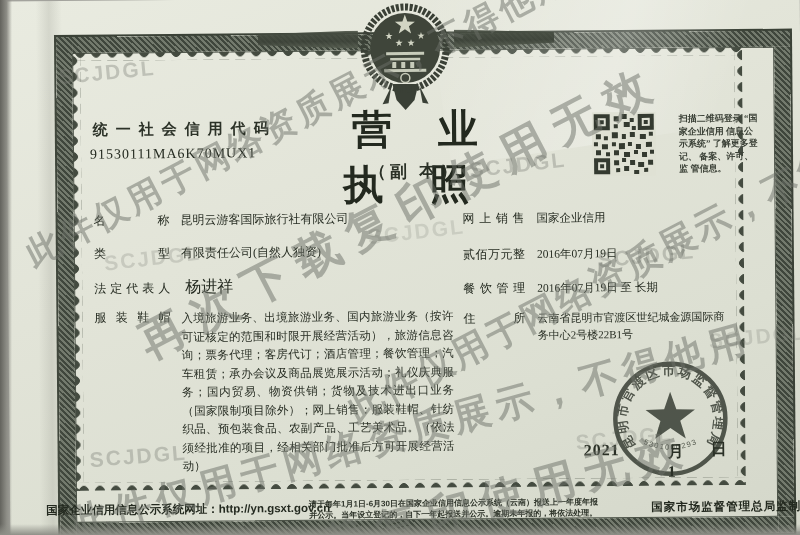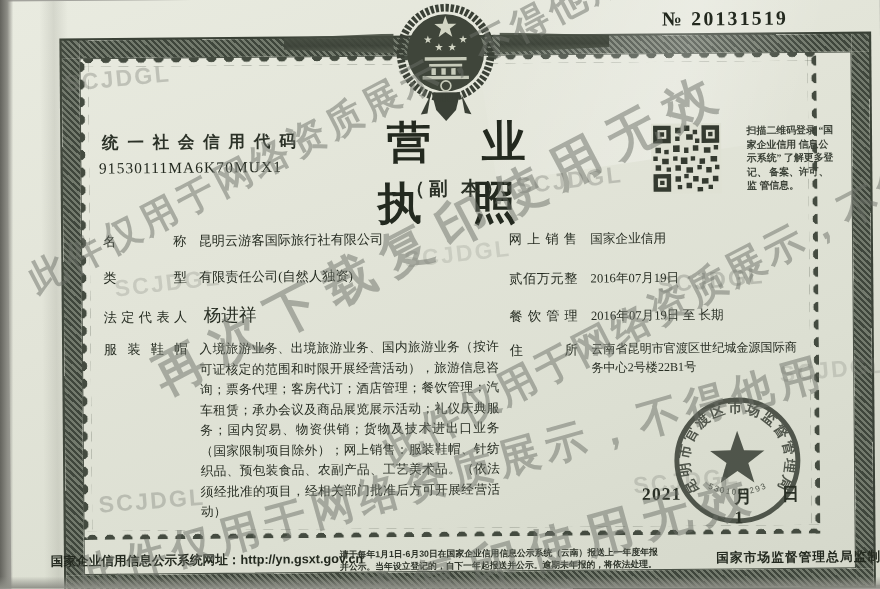--- a/index.html
+++ b/index.html
@@ -131,21 +131,20 @@
         <rect x="28" y="50" width="38" height="3" fill="#c7cbba"></rect>
         <rect x="32" y="56" width="30" height="2.5" fill="#c7cbba"></rect>
         <rect x="34" y="60" width="4" height="6" fill="#c7cbba"></rect>
         <rect x="43" y="60" width="4" height="6" fill="#c7cbba"></rect>
         <rect x="52" y="60" width="4" height="6" fill="#c7cbba"></rect>
         <rect x="26" y="67" width="42" height="3" fill="#c7cbba"></rect>
         <circle cx="47" cy="76" r="4.5" fill="none" stroke="#c7cbba" stroke-width="1.5"></circle>
       </svg>
     </div>
 
-    <div class="serial z3">№ 20131519</div>
 
     <div class="ccl z3">统一社会信用代码</div>
     <div class="ccv z3">91530111MA6K70MUX1</div>
 
     <div class="title z3">营 业 执 照</div>
     <div class="subtitle z3">（副  本）</div>
 
     <div class="qr z3">
       <svg width="64" height="64" viewBox="0 0 64 64">
         <rect x="0" y="0" width="64" height="64" fill="#dfe1d4"></rect>

